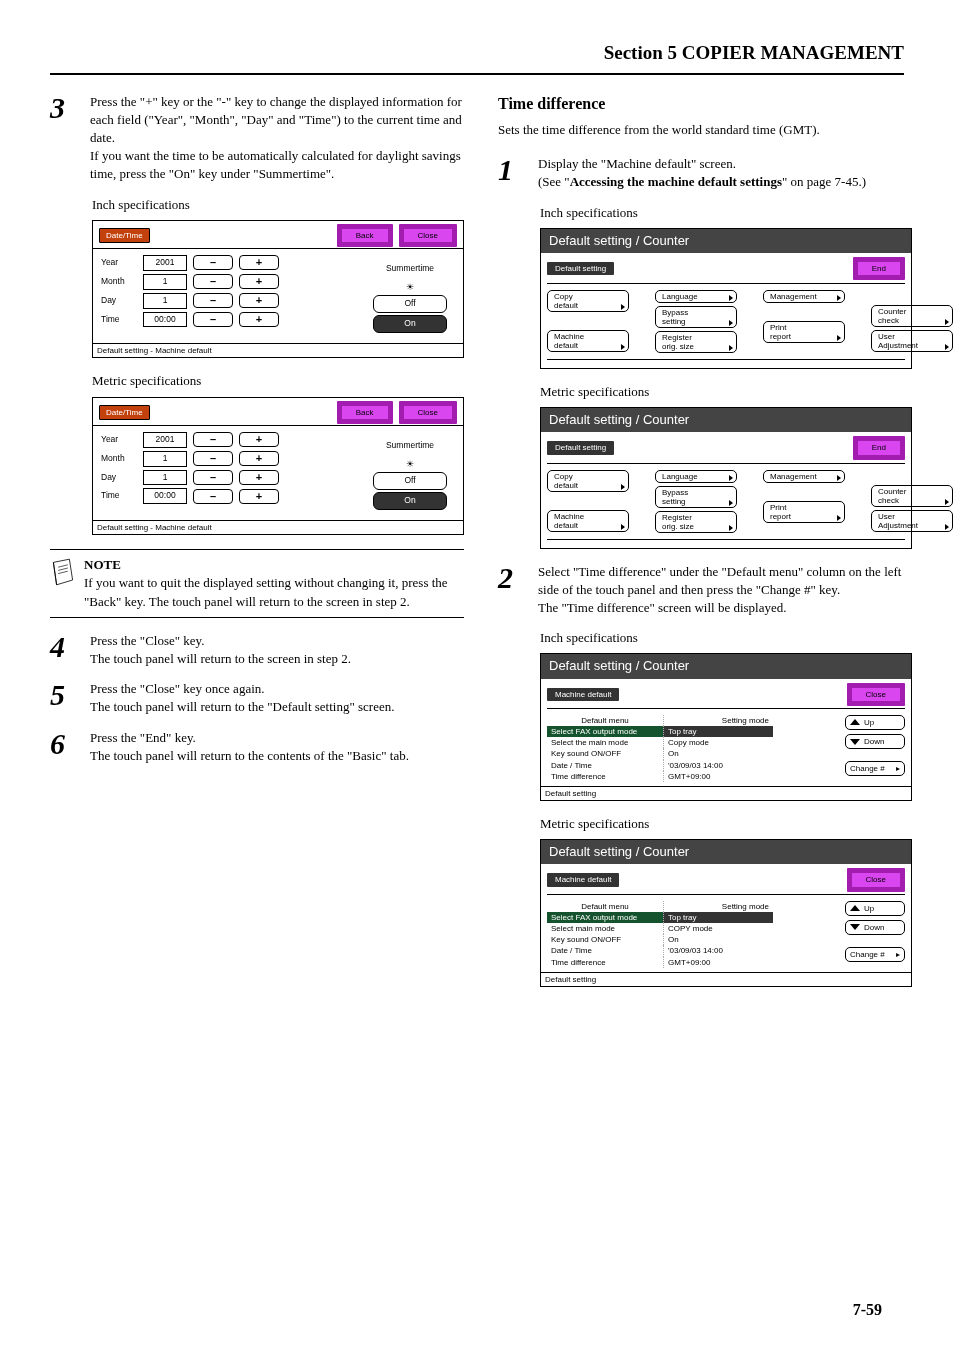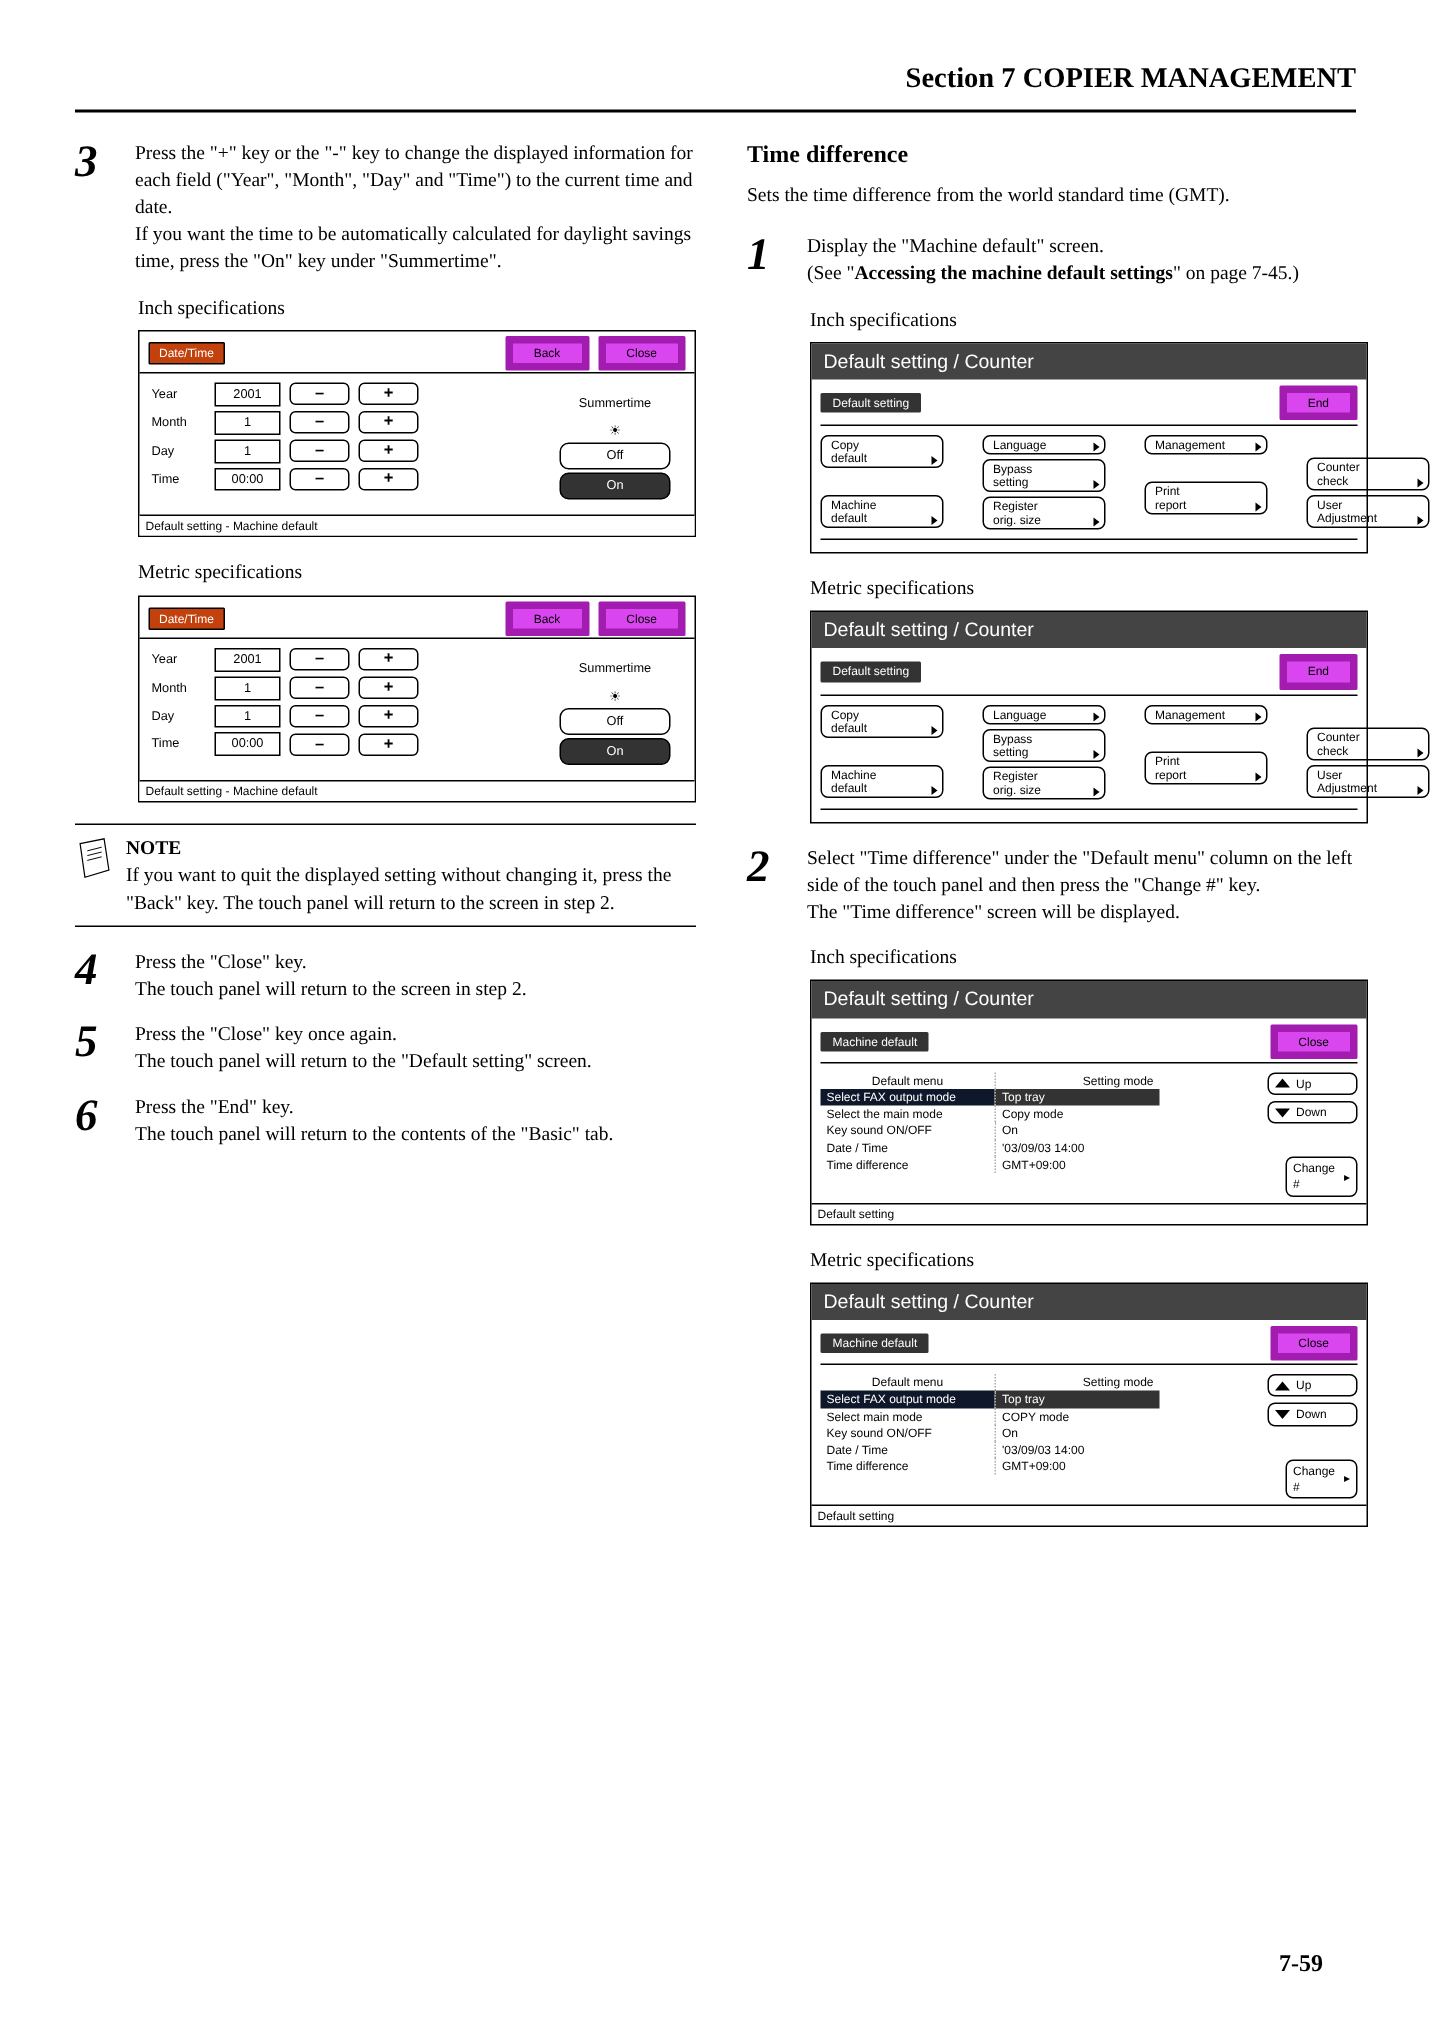--- a/index.html
+++ b/index.html
@@ -172,47 +172,47 @@
   .mn-body { padding: 4px 6px 4px 6px; }
   .mn-wrap { border-top: 1px solid #000; margin-top: 2px; padding-top: 6px; display: flex; gap: 0; }
   .mn-table { }
   .mn-head { display: flex; }
   .mn-head div, .mn-row div { padding: 0 4px; }
   .mn-head .c1 { width: 116px; text-align: center; }
   .mn-head .c2 { width: 110px; text-align: right; border-left: 1px dotted #aaa; }
   .mn-row { display: flex; }
   .mn-row .c1 { width: 116px; }
   .mn-row .c2 { width: 110px; border-left: 1px dotted #aaa; }
-  .mn-row.sel .c1 { background: #0f172a; color: #fff; }
+  .mn-row.sel .c1 { background: #14532d; color: #fff; }
   .mn-row.sel .c2 { background: #333; color: #fff; }
   .mn-right { margin-left: auto; display: flex; flex-direction: column; gap: 4px; align-items: flex-end; }
   .op-btn {
     border: 1px solid #000; border-radius: 5px;
     width: 60px; padding: 1px 4px; font-size: 8px;
     display: flex; align-items: center; gap: 4px;
   }
-  .op-btn.change { width: 48px; justify-content: space-between; margin-top: 18px; }
+  .op-btn.change { width: 60px; justify-content: space-between; margin-top: 8px; }
   .tri-up { width: 0; height: 0; border-left: 5px solid transparent; border-right: 5px solid transparent; border-bottom: 6px solid #000; display: inline-block; }
   .tri-dn { width: 0; height: 0; border-left: 5px solid transparent; border-right: 5px solid transparent; border-top: 6px solid #000; display: inline-block; }
   .mn-footer {
     border-top: 1px solid #000; font-size: 8px; padding: 1px 4px;
   }
 
   .page-num {
     position: fixed;
     bottom: 30px; right: 72px;
     font-family: "Times New Roman", serif;
     font-size: 16px; font-weight: bold;
   }
 </style>
 </head>
 <body>
 
 <div class="page-header">
-  <h1>Section 7  COPIER MANAGEMENT</h1>
+  <h1>Section 5  COPIER MANAGEMENT</h1>
 </div>
 
 <div class="columns">
 
   <div class="col">
 
     <div class="step">
       <div class="step-num">3</div>
       <div class="step-body">
         <div>Press the "+" key or the "-" key to change the displayed information for each field ("Year", "Month", "Day" and "Time") to the current time and date.</div>

